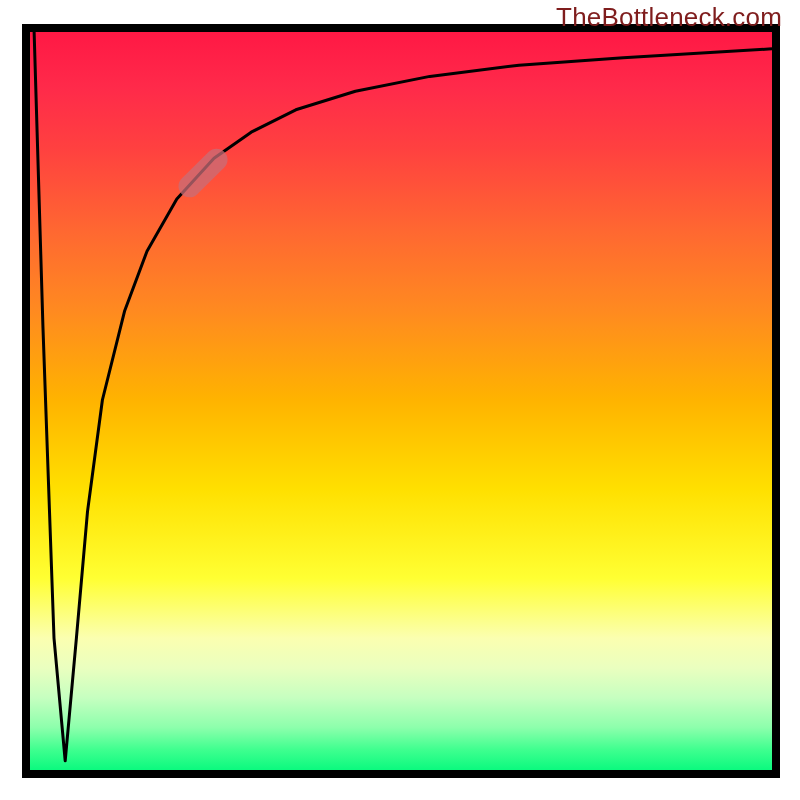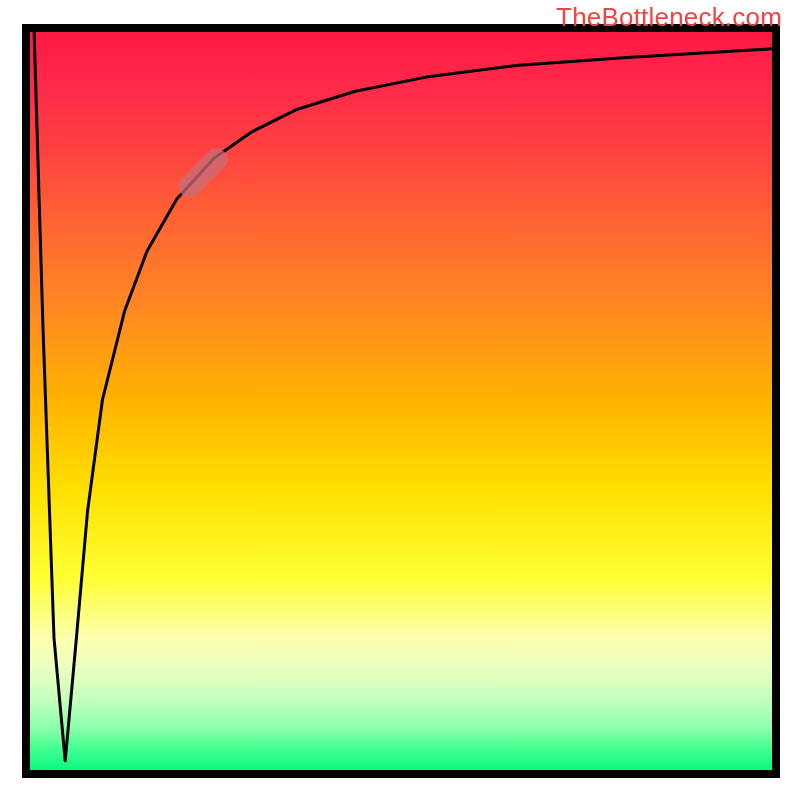--- a/index.html
+++ b/index.html
@@ -15,21 +15,21 @@
     position: relative;
     width: 800px;
     height: 800px;
   }
   .watermark {
     position: absolute;
     top: 2px;
     right: 18px;
     font-size: 26px;
     font-weight: 500;
-    color: #ef4444;
+    color: #7f1d1d;
     letter-spacing: 0.2px;
     z-index: 40;
   }
   .plot-area {
     position: absolute;
     left: 28px;
     top: 28px;
     width: 744px;
     height: 744px;
     background: linear-gradient(to bottom,

